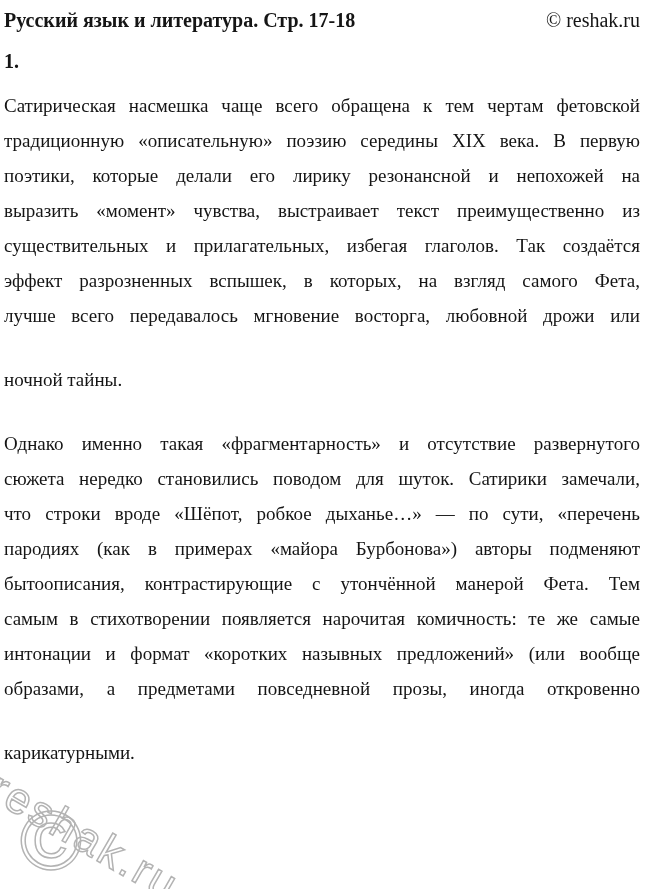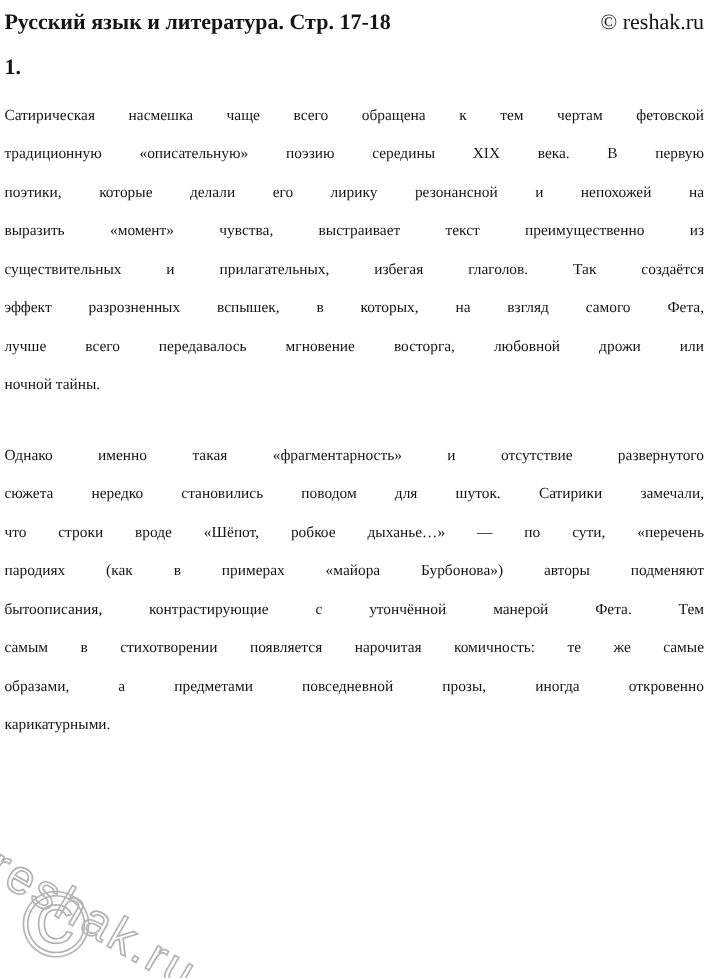--- a/index.html
+++ b/index.html
@@ -40,29 +40,30 @@
     font-size: 20px;
     font-weight: bold;
   }
   .paragraphs {
     margin-top: 13px;
   }
   .para {
     margin: 0 0 29px 0;
   }
   .line {
-    font-size: 14px;
+    font-size: 19px;
     line-height: 35px;
     text-align: justify;
     text-align-last: justify;
     white-space: normal;
   }
   .line.last {
     text-align: left;
     text-align-last: left;
+    margin-top: 29px;
   }
   .bold {
     font-weight: bold;
   }
   
   .watermark {
     position: absolute;
     z-index: 1;
     pointer-events: none;
     font-family: "Liberation Sans", sans-serif;
@@ -113,19 +114,20 @@
           <div class="line"><span>лучше всего передавалось мгновение восторга, любовной дрожи или</span></div>
           <div class="line last"><span>ночной тайны.</span></div>
         </div>
         <div class="para">
           <div class="line"><span>Однако именно такая «фрагментарность» и отсутствие развернутого</span></div>
           <div class="line"><span>сюжета нередко становились поводом для шуток. Сатирики замечали,</span></div>
           <div class="line"><span>что строки вроде «Шёпот, робкое дыханье…» — по сути, «перечень</span></div>
           <div class="line"><span>пародиях (как в примерах «майора Бурбонова») авторы подменяют</span></div>
           <div class="line"><span>бытоописания, контрастирующие с утончённой манерой Фета. Тем</span></div>
           <div class="line"><span>самым в стихотворении появляется нарочитая комичность: те же самые</span></div>
+          <div class="line"><span>интонации и формат «коротких назывных предложений» (или вообще</span></div>
           <div class="line"><span>образами, а предметами повседневной прозы, иногда откровенно</span></div>
           <div class="line last"><span>карикатурными.</span></div>
         </div>
       </div>
 
   </div>
 </div>
 
 </body></html>

